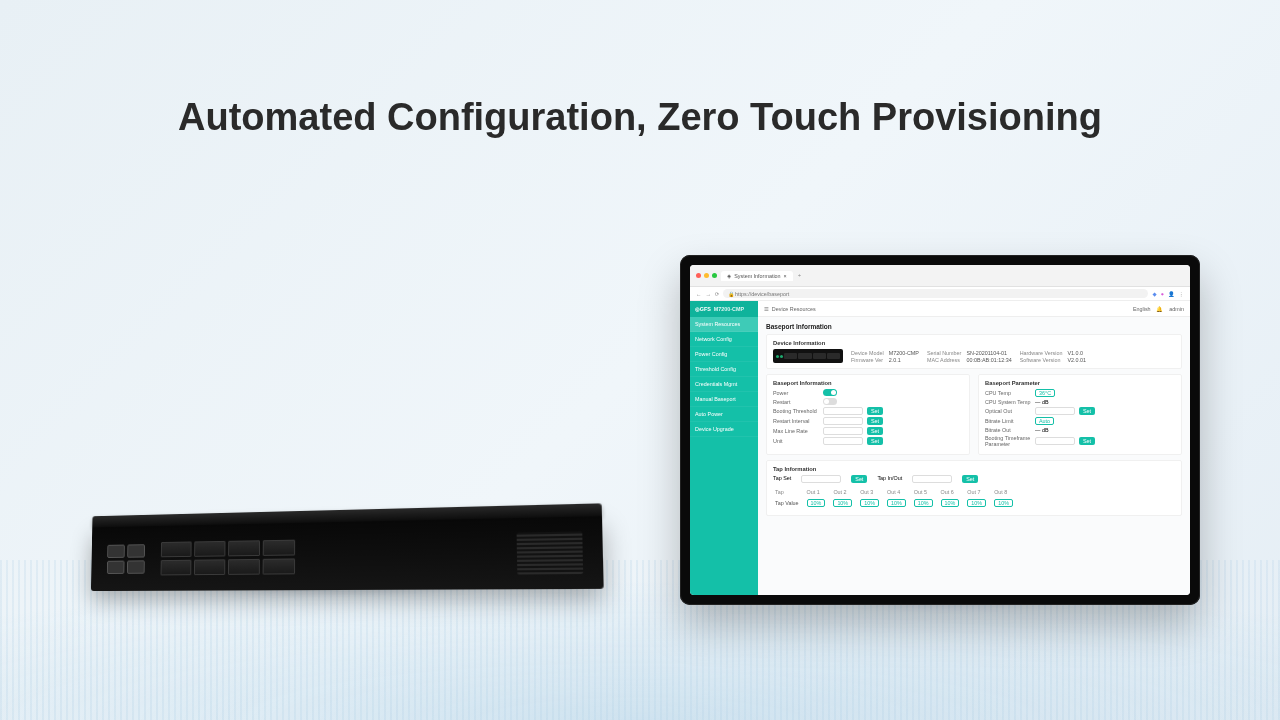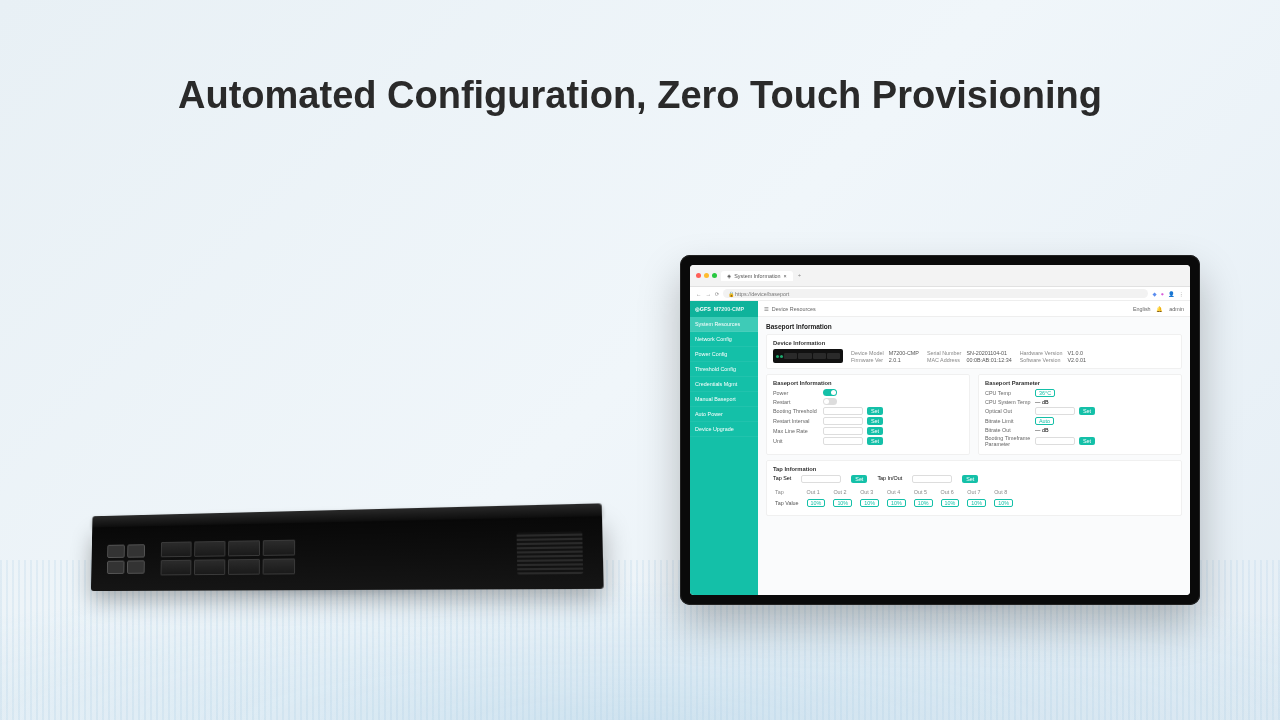--- a/index.html
+++ b/index.html
@@ -6,21 +6,21 @@
     body {
       width: 1280px;
       height: 720px;
       background: linear-gradient(135deg, #e8f0f5 0%, #f0f6fa 50%, #e5eef5 100%);
       font-family: -apple-system, BlinkMacSystemFont, "Segoe UI", Arial, sans-serif;
       overflow: hidden;
       position: relative;
     }
     .headline {
       text-align: center;
-      padding-top: 70px;
+      padding-top: 92px;
       font-size: 38px;
       font-weight: 600;
       color: #2a2a2a;
       line-height: 1.35;
     }
     .wave-floor {
       position: absolute;
       bottom: 0;
       left: 0;
       width: 100%;

